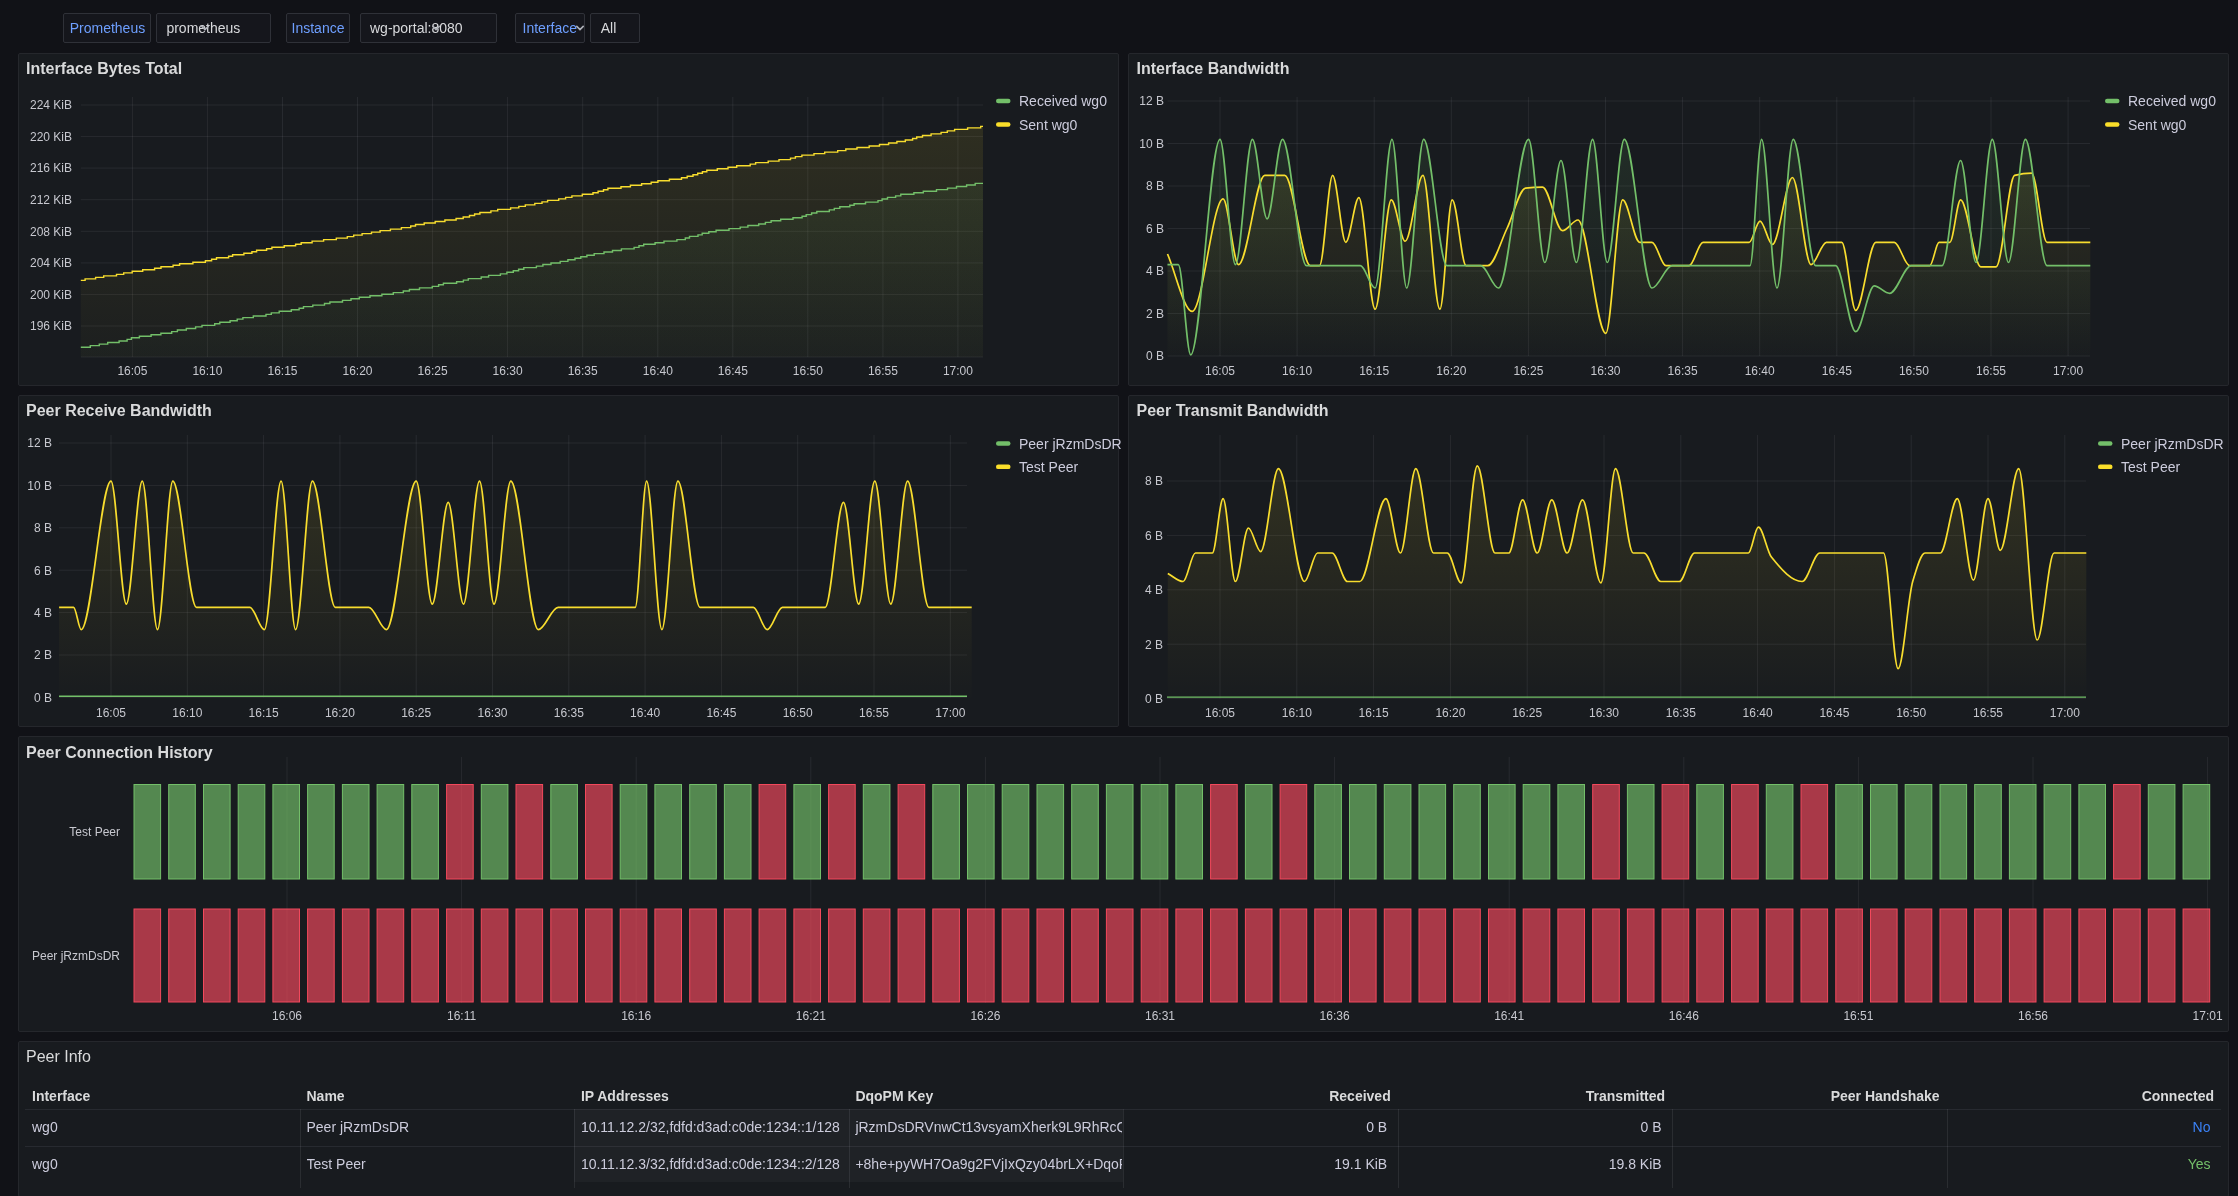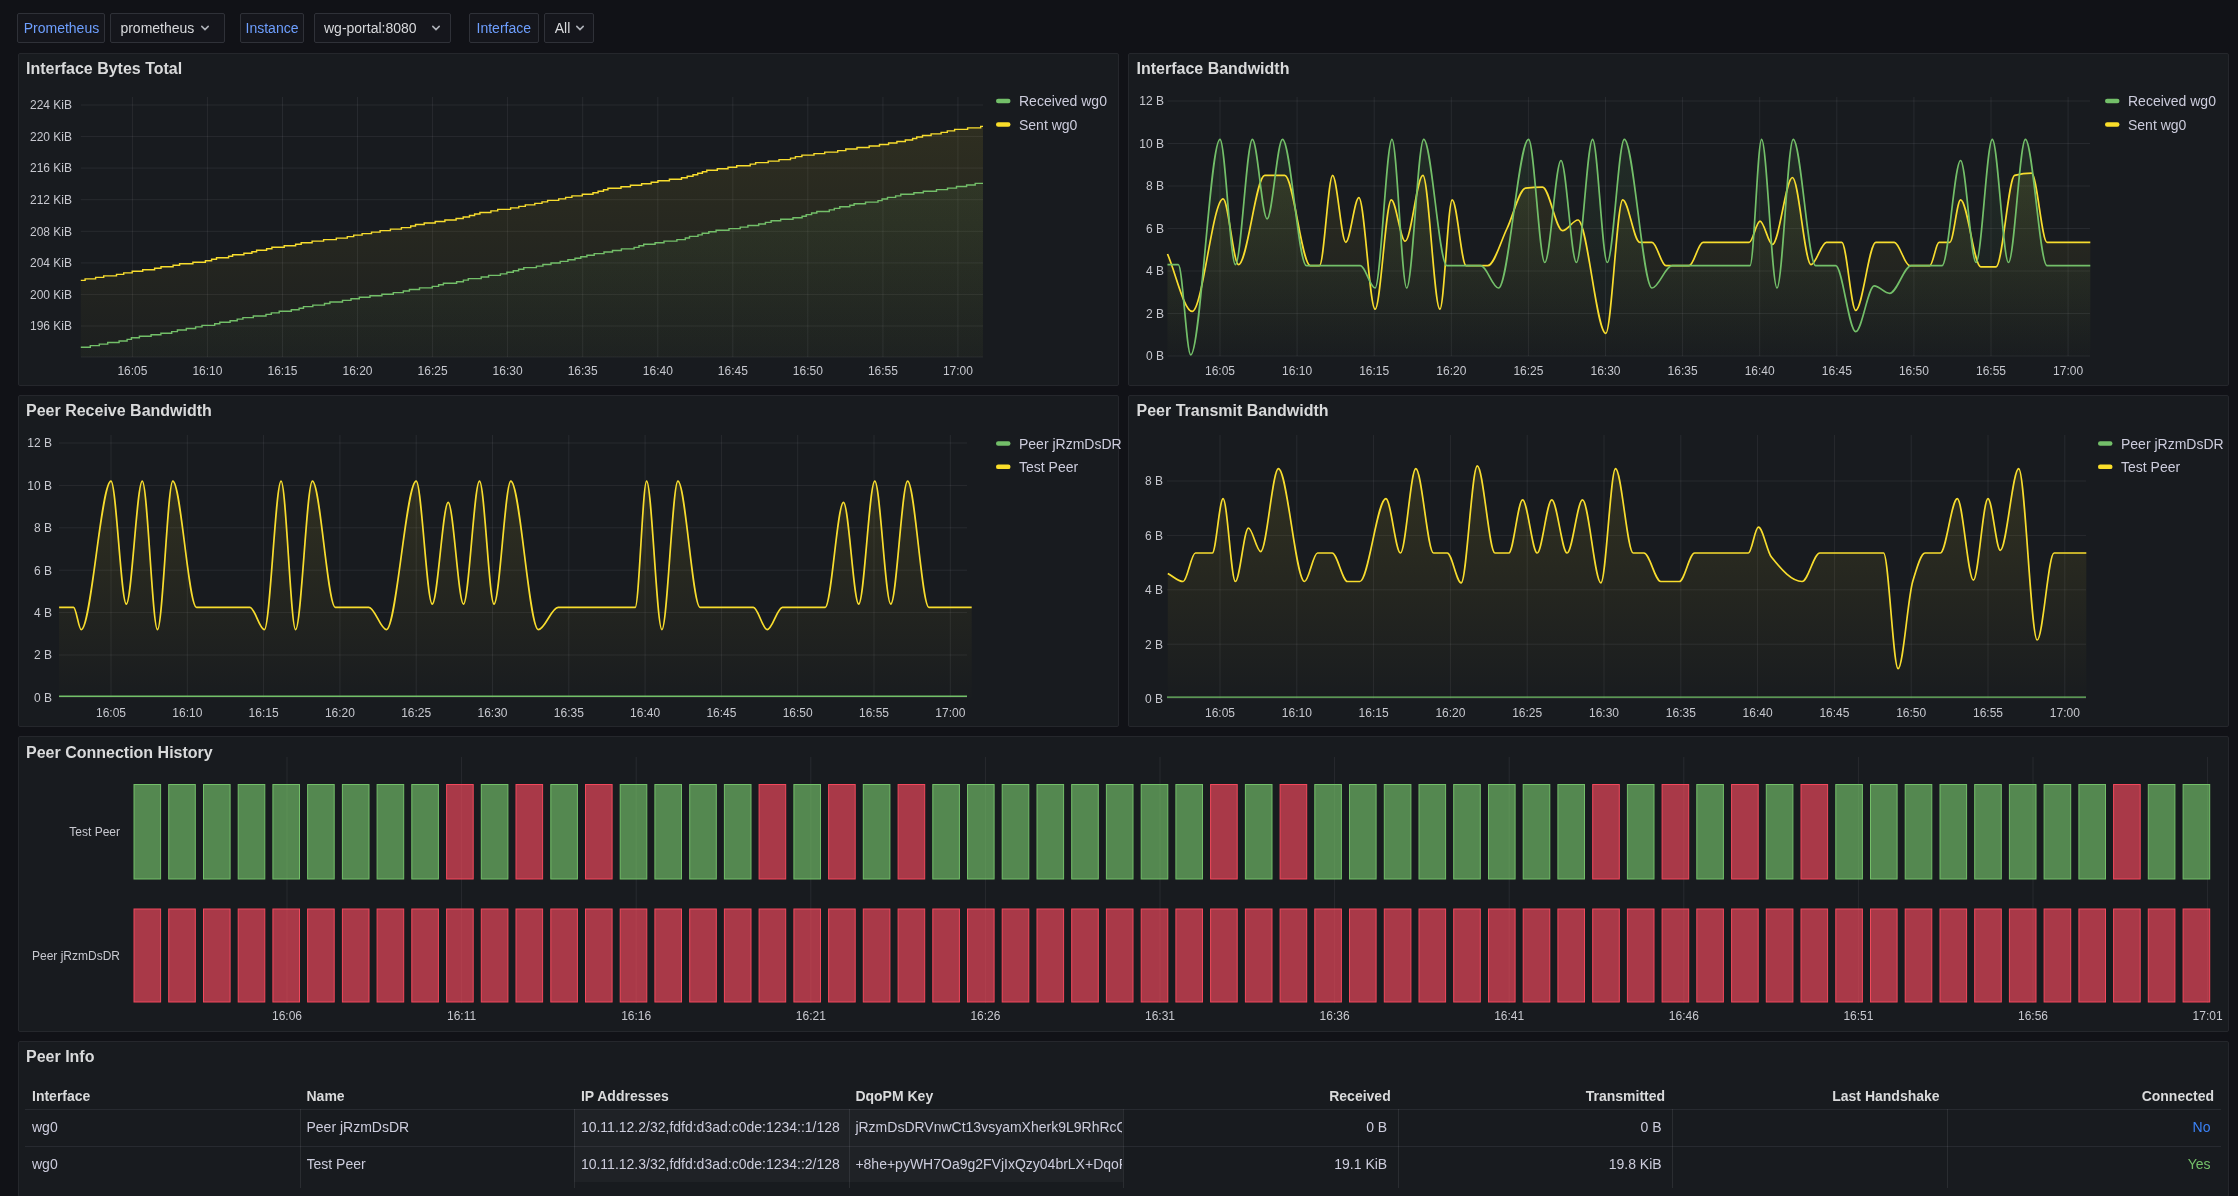--- a/index.html
+++ b/index.html
@@ -1,22 +1,22 @@
 <!DOCTYPE html>
 <html><head><meta charset="utf-8">
 <style>
 * { margin:0; padding:0; box-sizing:border-box; }
 html,body { width:2238px; height:1196px; background:#111217; overflow:hidden;
   font-family:"Liberation Sans",sans-serif; }
 .panel { position:absolute; background:#181b1f; border:1px solid #25272c; border-radius:2px; }
 .vbox { position:absolute; top:12.6px; height:30.4px; background:#15161c; border:1px solid #2f3138;
-  border-radius:2px; font-size:14px; display:flex; align-items:center; }
+  border-radius:2px; font-size:14px; display:flex; align-items:center;margin-left:46px; }
 .vlab { color:#6e9fff; font-weight:500; margin:0 auto; }
 .vval { color:#d8d9dc; font-weight:500; }
-.ptitle { position:absolute; font-size:16px; font-weight:700; color:#d9dadb; }
+.ptitle { position:absolute; font-size:16px; font-weight:400; color:#d9dadb; }
 .th { position:absolute; font-size:14px; font-weight:700; color:#d9dadb; white-space:nowrap; }
 .thr { text-align:right;margin-left:36px; }
 .td { position:absolute; font-size:14px; color:#ccccdc; white-space:nowrap; overflow:hidden; }
 .tdr { text-align:right; }
 </style></head>
 <body>
 <div class="panel" style="left:17.5px;top:52.5px;width:1101.5px;height:333.5px"></div>
 <div class="panel" style="left:1128px;top:52.5px;width:1100.5px;height:333.5px"></div>
 <div class="panel" style="left:17.5px;top:394.5px;width:1101.5px;height:332.8px"></div>
 <div class="panel" style="left:1128px;top:394.5px;width:1100.5px;height:332.8px"></div>
@@ -416,21 +416,21 @@
     <path d="M2.8 4.4 L6 7.6 L9.2 4.4" fill="none" stroke="#aeb1b8" stroke-width="1.6" stroke-linecap="round"></path>
   </svg>
 
 <div class="ptitle" style="left:26px;top:1048px">Peer Info</div>
 <div class="th" style="left:32px;top:1088px">Interface</div>
 <div class="th" style="left:306.5px;top:1088px">Name</div>
 <div class="th" style="left:580.9px;top:1088px">IP Addresses</div>
 <div class="th" style="left:855.4px;top:1088px">DqoPM Key</div>
 <div class="th thr" style="right:847.3px;top:1088px">Received</div>
 <div class="th thr" style="right:572.9px;top:1088px">Transmitted</div>
-<div class="th thr" style="right:298.4px;top:1088px">Last Handshake</div>
+<div class="th thr" style="right:298.4px;top:1088px">Peer Handshake</div>
 <div class="th thr" style="right:24px;top:1088px">Connected</div>
 <div style="position:absolute;left:574.3px;top:1109px;width:274.5px;height:36.8px;background:rgba(204,204,220,0.045)"></div>
 <div style="position:absolute;left:848.8px;top:1109px;width:274.4px;height:36.8px;background:rgba(204,204,220,0.045)"></div>
 <div style="position:absolute;left:574.3px;top:1145.8px;width:274.5px;height:36.5px;background:rgba(204,204,220,0.045)"></div>
 <div style="position:absolute;left:848.8px;top:1145.8px;width:274.4px;height:36.5px;background:rgba(204,204,220,0.045)"></div>
 <div style="position:absolute;left:25.4px;top:1109px;width:2195.6px;height:1px;background:rgba(204,204,220,0.09)"></div>
 <div style="position:absolute;left:25.4px;top:1145.8px;width:2195.6px;height:1px;background:rgba(204,204,220,0.09)"></div>
 <div style="position:absolute;left:299.9px;top:1109px;width:1px;height:79px;background:rgba(204,204,220,0.1)"></div>
 <div style="position:absolute;left:574.3px;top:1109px;width:1px;height:79px;background:rgba(204,204,220,0.1)"></div>
 <div style="position:absolute;left:848.8px;top:1109px;width:1px;height:79px;background:rgba(204,204,220,0.1)"></div>

